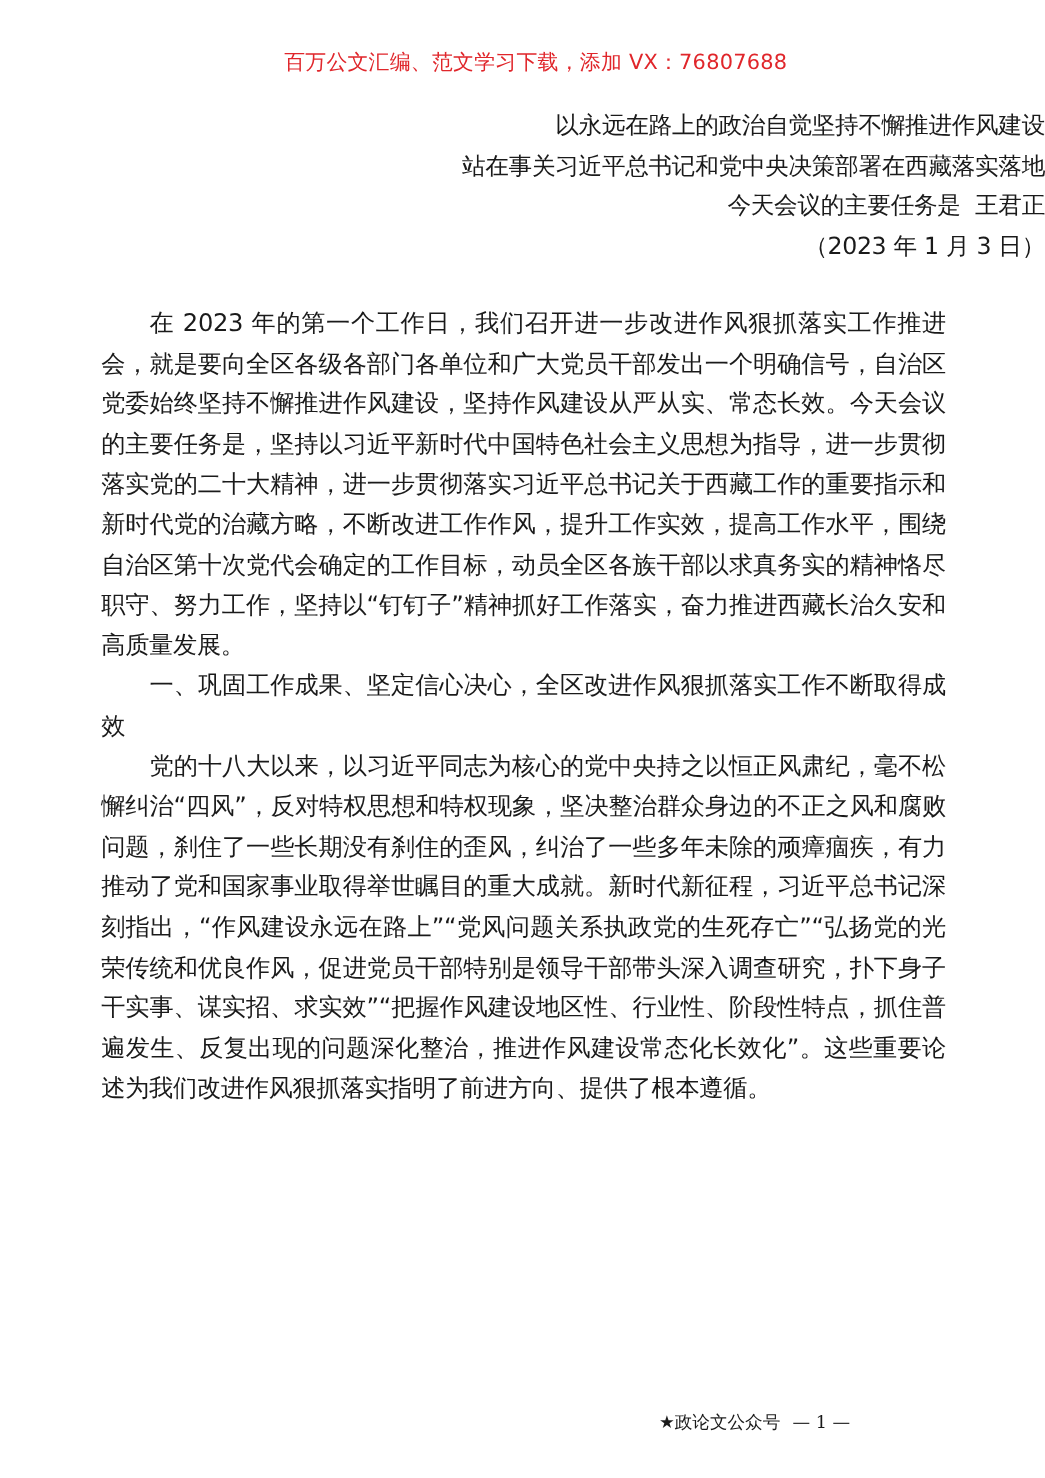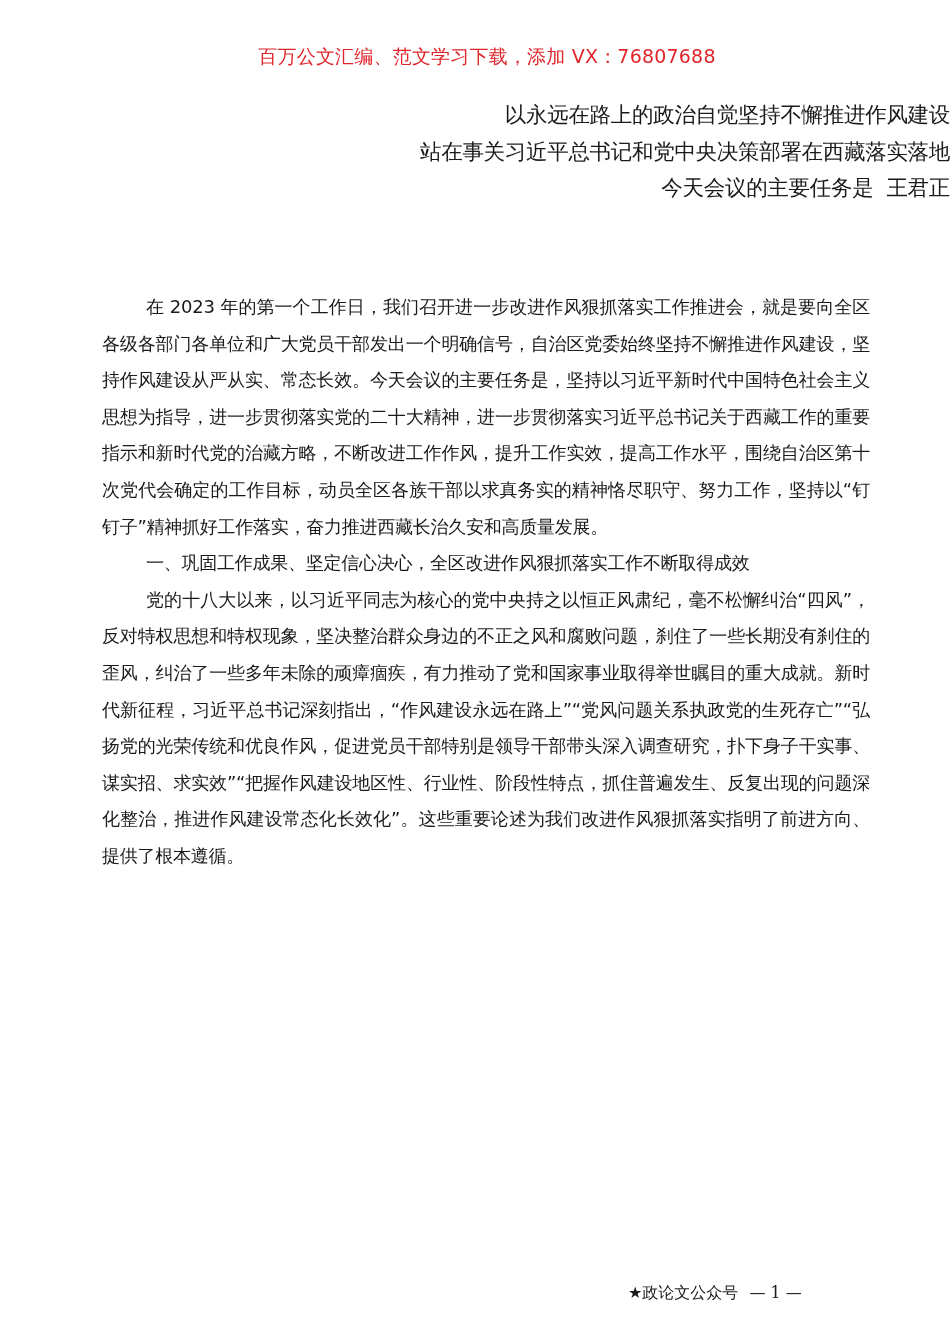--- a/index.html
+++ b/index.html
@@ -8,38 +8,39 @@
     font-family: "DejaVu Sans", "Liberation Sans", sans-serif;
     color: #1a1a1a;
   }
   .watermark {
     position: absolute; top: 44px; left: 0; width: 950px; text-align: center;
     color: #e0262b; font-size: 19px; letter-spacing: 0.2px; padding-left: 12px;
   }
   .title-block { position: absolute; top: 97px; left: 0; width: 950px; text-align: right; }
   .title-line { font-size: 21.5px; line-height: 36.5px; white-space: nowrap; letter-spacing: -0.3px; }
   .body {
-    position: absolute; top: 289px; left: 92px; width: 768px;
-    font-size: 18px; line-height: 36.6px; text-align: justify; letter-spacing: -0.25px; margin-left: 10px;
+    position: absolute; top: 277px; left: 92px; width: 768px;
+    font-size: 22px; line-height: 36.6px; text-align: justify; letter-spacing: -0.25px;
   }
   .para { margin: 0; text-indent: 44px; }
   .footer {
-    position: absolute; top: 1283px; left: 628px; font-size: 16px; white-space: nowrap;
+    position: absolute; top: 1283px; left: 599px; font-size: 16px; white-space: nowrap;
   }
   .footer .pg { font-family: "DejaVu Serif", "Liberation Serif", serif; margin-left: 6px; }
 </style>
 </head>
 <body>
 
 <div class="watermark">百万公文汇编、范文学习下载，添加 VX：76807688</div>
 
 <div class="title-block">
   <div class="title-line">以永远在路上的政治自觉坚持不懈推进作风建设</div>
   <div class="title-line">站在事关习近平总书记和党中央决策部署在西藏落实落地</div>
   <div class="title-line" style="white-space:pre;">今天会议的主要任务是  王君正</div>
+  <div class="title-line">（2023 年 1 月 3 日）</div>
 </div>
 
 <div class="body">
   <p class="para">在 2023 年的第一个工作日，我们召开进一步改进作风狠抓落实工作推进会，就是要向全区各级各部门各单位和广大党员干部发出一个明确信号，自治区党委始终坚持不懈推进作风建设，坚持作风建设从严从实、常态长效。今天会议的主要任务是，坚持以习近平新时代中国特色社会主义思想为指导，进一步贯彻落实党的二十大精神，进一步贯彻落实习近平总书记关于西藏工作的重要指示和新时代党的治藏方略，不断改进工作作风，提升工作实效，提高工作水平，围绕自治区第十次党代会确定的工作目标，动员全区各族干部以求真务实的精神恪尽职守、努力工作，坚持以“钉钉子”精神抓好工作落实，奋力推进西藏长治久安和高质量发展。</p>
   <p class="para">一、巩固工作成果、坚定信心决心，全区改进作风狠抓落实工作不断取得成效</p>
   <p class="para">党的十八大以来，以习近平同志为核心的党中央持之以恒正风肃纪，毫不松懈纠治“四风”，反对特权思想和特权现象，坚决整治群众身边的不正之风和腐败问题，刹住了一些长期没有刹住的歪风，纠治了一些多年未除的顽瘴痼疾，有力推动了党和国家事业取得举世瞩目的重大成就。新时代新征程，习近平总书记深刻指出，“作风建设永远在路上”“党风问题关系执政党的生死存亡”“弘扬党的光荣传统和优良作风，促进党员干部特别是领导干部带头深入调查研究，扑下身子干实事、谋实招、求实效”“把握作风建设地区性、行业性、阶段性特点，抓住普遍发生、反复出现的问题深化整治，推进作风建设常态化长效化”。这些重要论述为我们改进作风狠抓落实指明了前进方向、提供了根本遵循。</p>
 </div>
 
 <div class="footer">
   <span>★政论文公众号</span>

